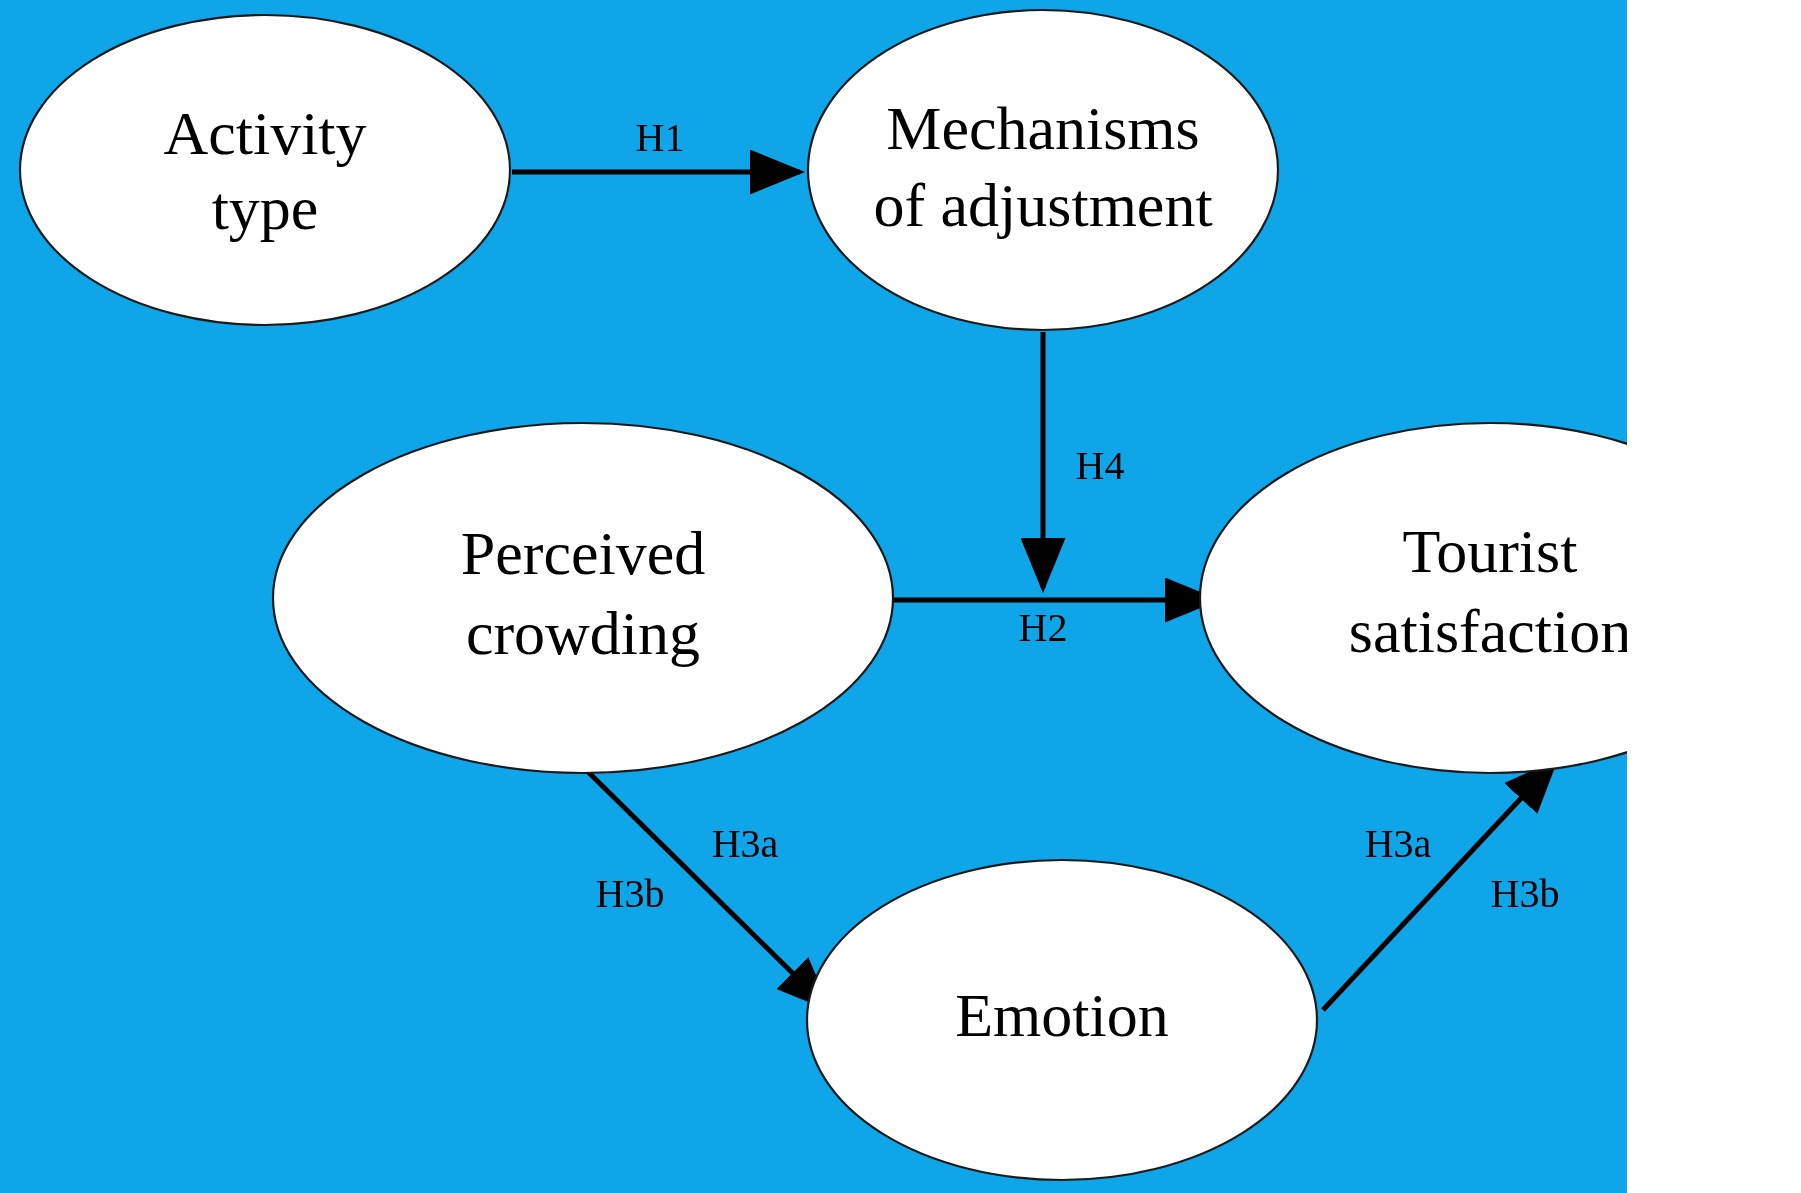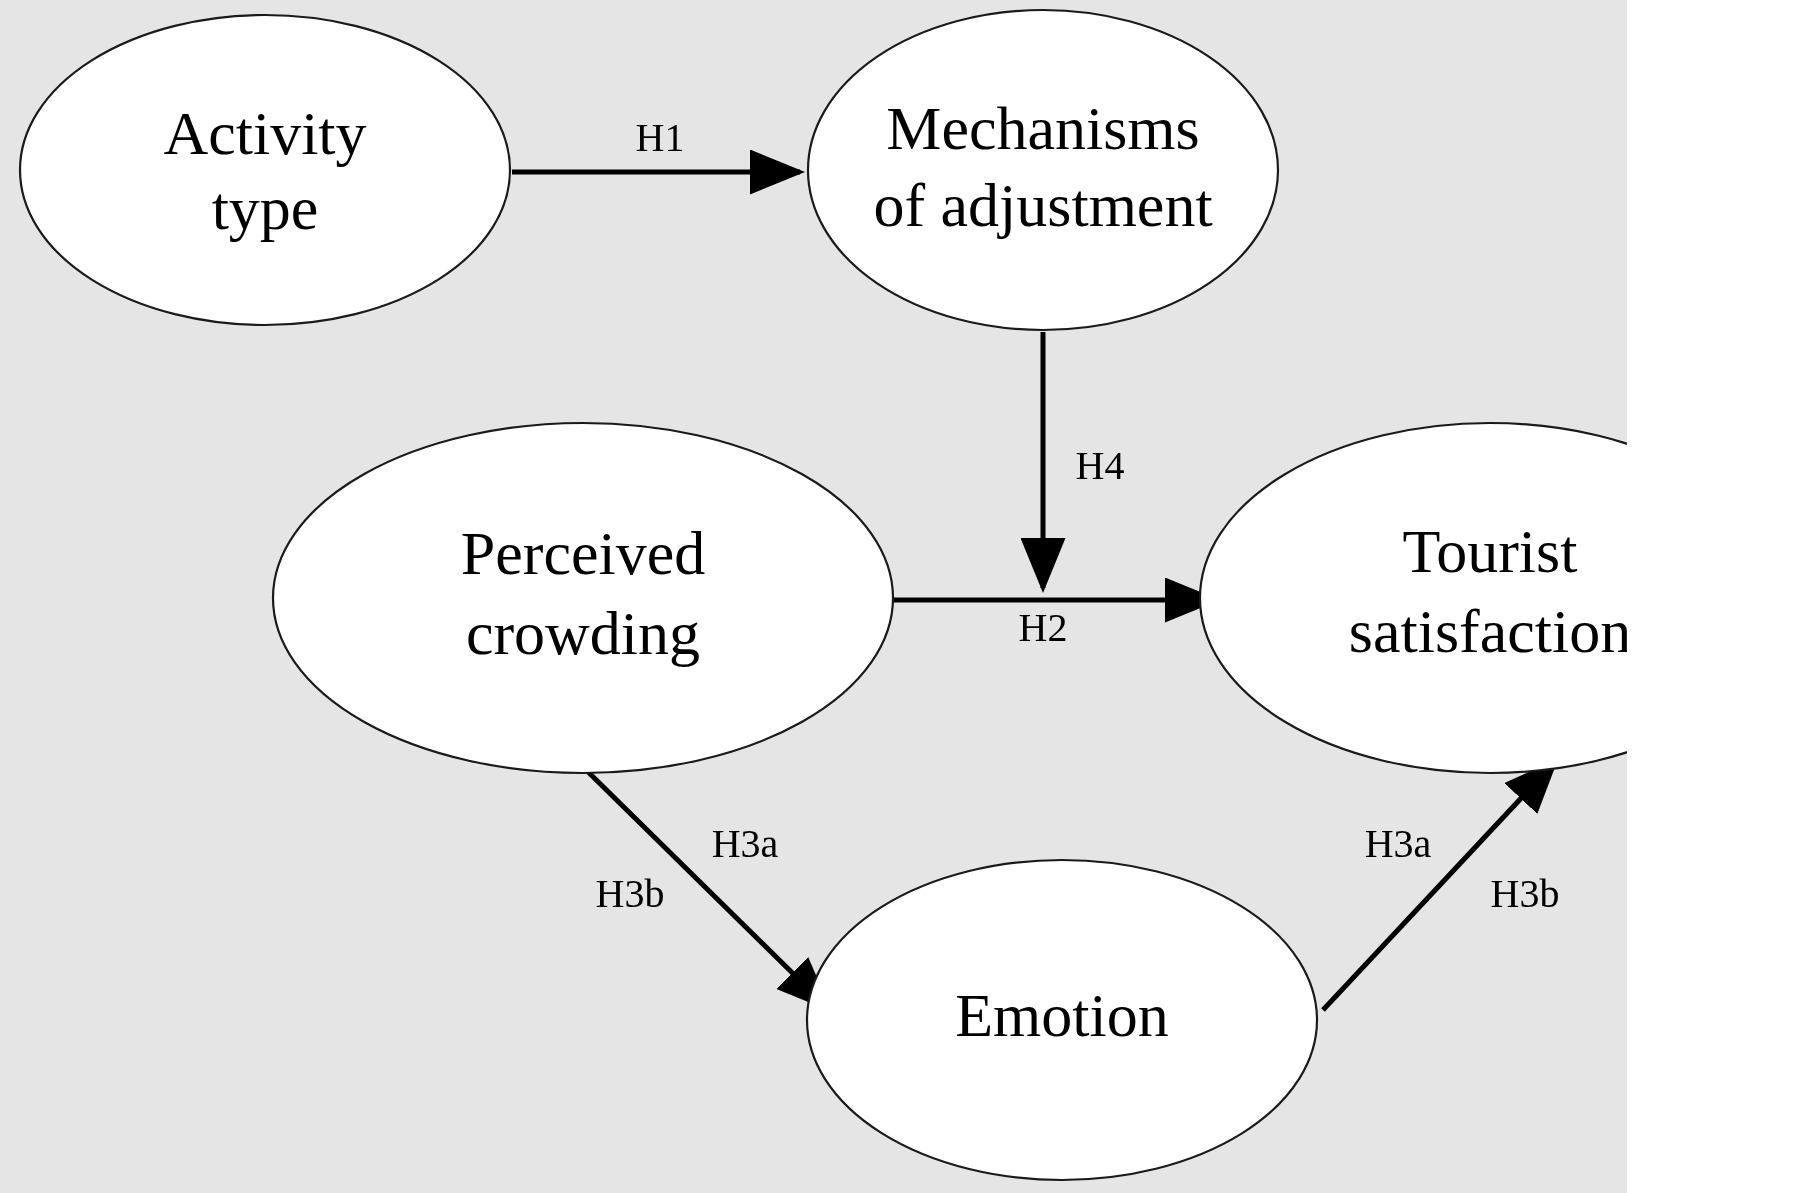--- a/index.html
+++ b/index.html
@@ -8,21 +8,21 @@
     padding: 0;
     background: #ffffff;
   }
   body {
     font-family: "Liberation Serif", "DejaVu Serif", serif;
   }
   #diagram-root {
     position: relative;
     width: 1627px;
     height: 1193px;
-    background: #e5e5e5;
+    background: #0ea5e9;
     overflow: hidden;
   }
   #model-svg {
     position: absolute;
     top: 0;
     left: 0;
     width: 1801px;
     height: 1193px;
   }
   .node-ellipse {

